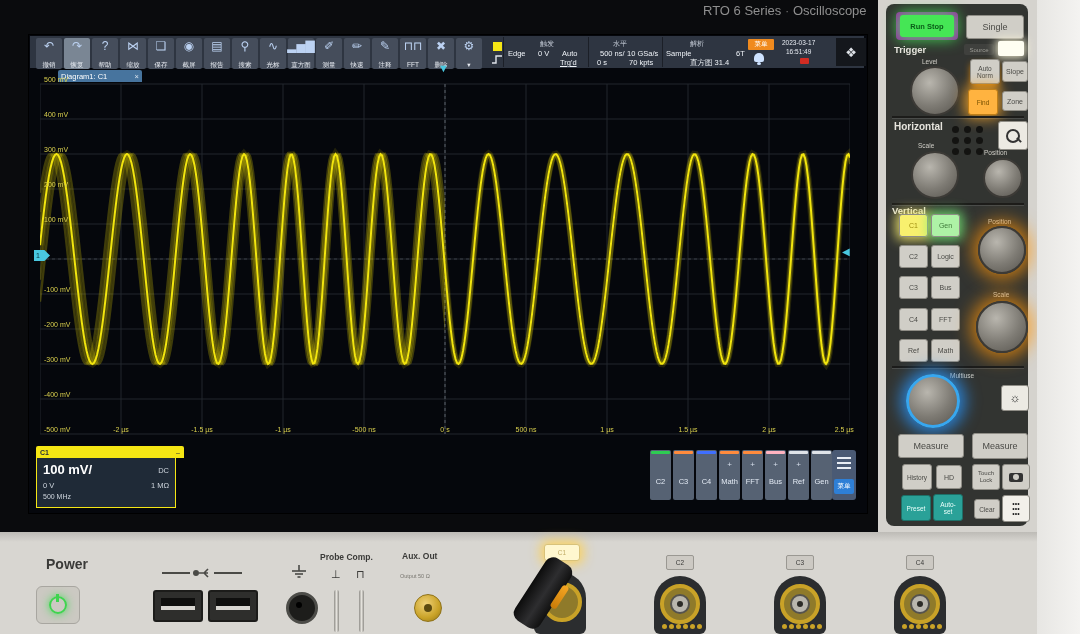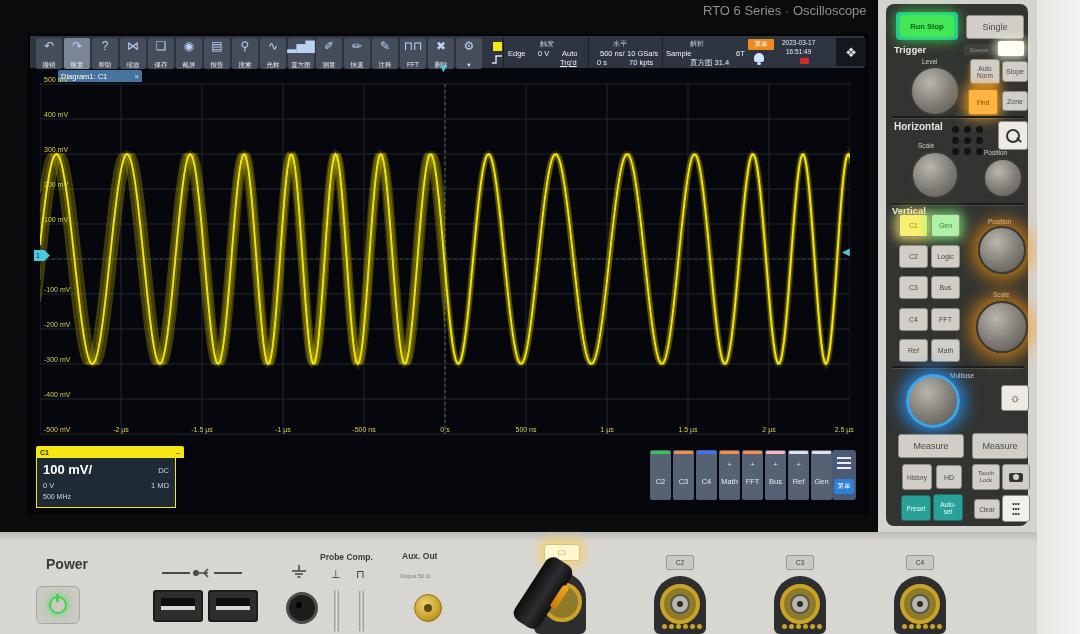--- a/index.html
+++ b/index.html
@@ -296,21 +296,21 @@
       <div style="height:2px;background:#e8edf4;margin-bottom:3px;"></div>
       <div style="height:2px;background:#e8edf4;"></div>
     </div>
     <div style="position:absolute;left:2px;top:29px;width:20px;height:15px;background:#2e7fd6;border-radius:2px;
                 font-size:6.5px;color:#fff;display:flex;align-items:center;justify-content:center;">菜单</div>
   </div>
 
   <div class="abs" style="left:878px;top:0;width:159px;height:634px;background:#d5d3ce;"></div>
   <div class="abs" style="left:886px;top:4px;width:142px;height:522px;background:#323431;border-radius:8px;"></div>
 
-  <div class="abs" style="left:896px;top:12px;width:62px;height:28px;background:#14b8a6;border-radius:4px;">
+  <div class="abs" style="left:896px;top:12px;width:62px;height:28px;background:#a21caf;border-radius:4px;">
     <div style="position:absolute;left:4px;top:3px;right:4px;bottom:3px;background:#45e655;border-radius:3px;
                 box-shadow:0 0 14px 3px rgba(70,240,90,.8);display:flex;align-items:center;justify-content:center;">
       <span style="font-size:7.5px;font-weight:bold;color:#0a5c18;">Run Stop</span>
     </div>
   </div>
   <div class="key" style="left:966px;top:15px;width:56px;height:22px;font-size:9px;">
     <span>Single</span>
   </div>
   <div class="plabel" style="left:894px;top:44px;font-size:9.5px;">Trigger</div>
   <div class="slabel" style="left:922px;top:58px;font-size:6.5px;">Level</div>

